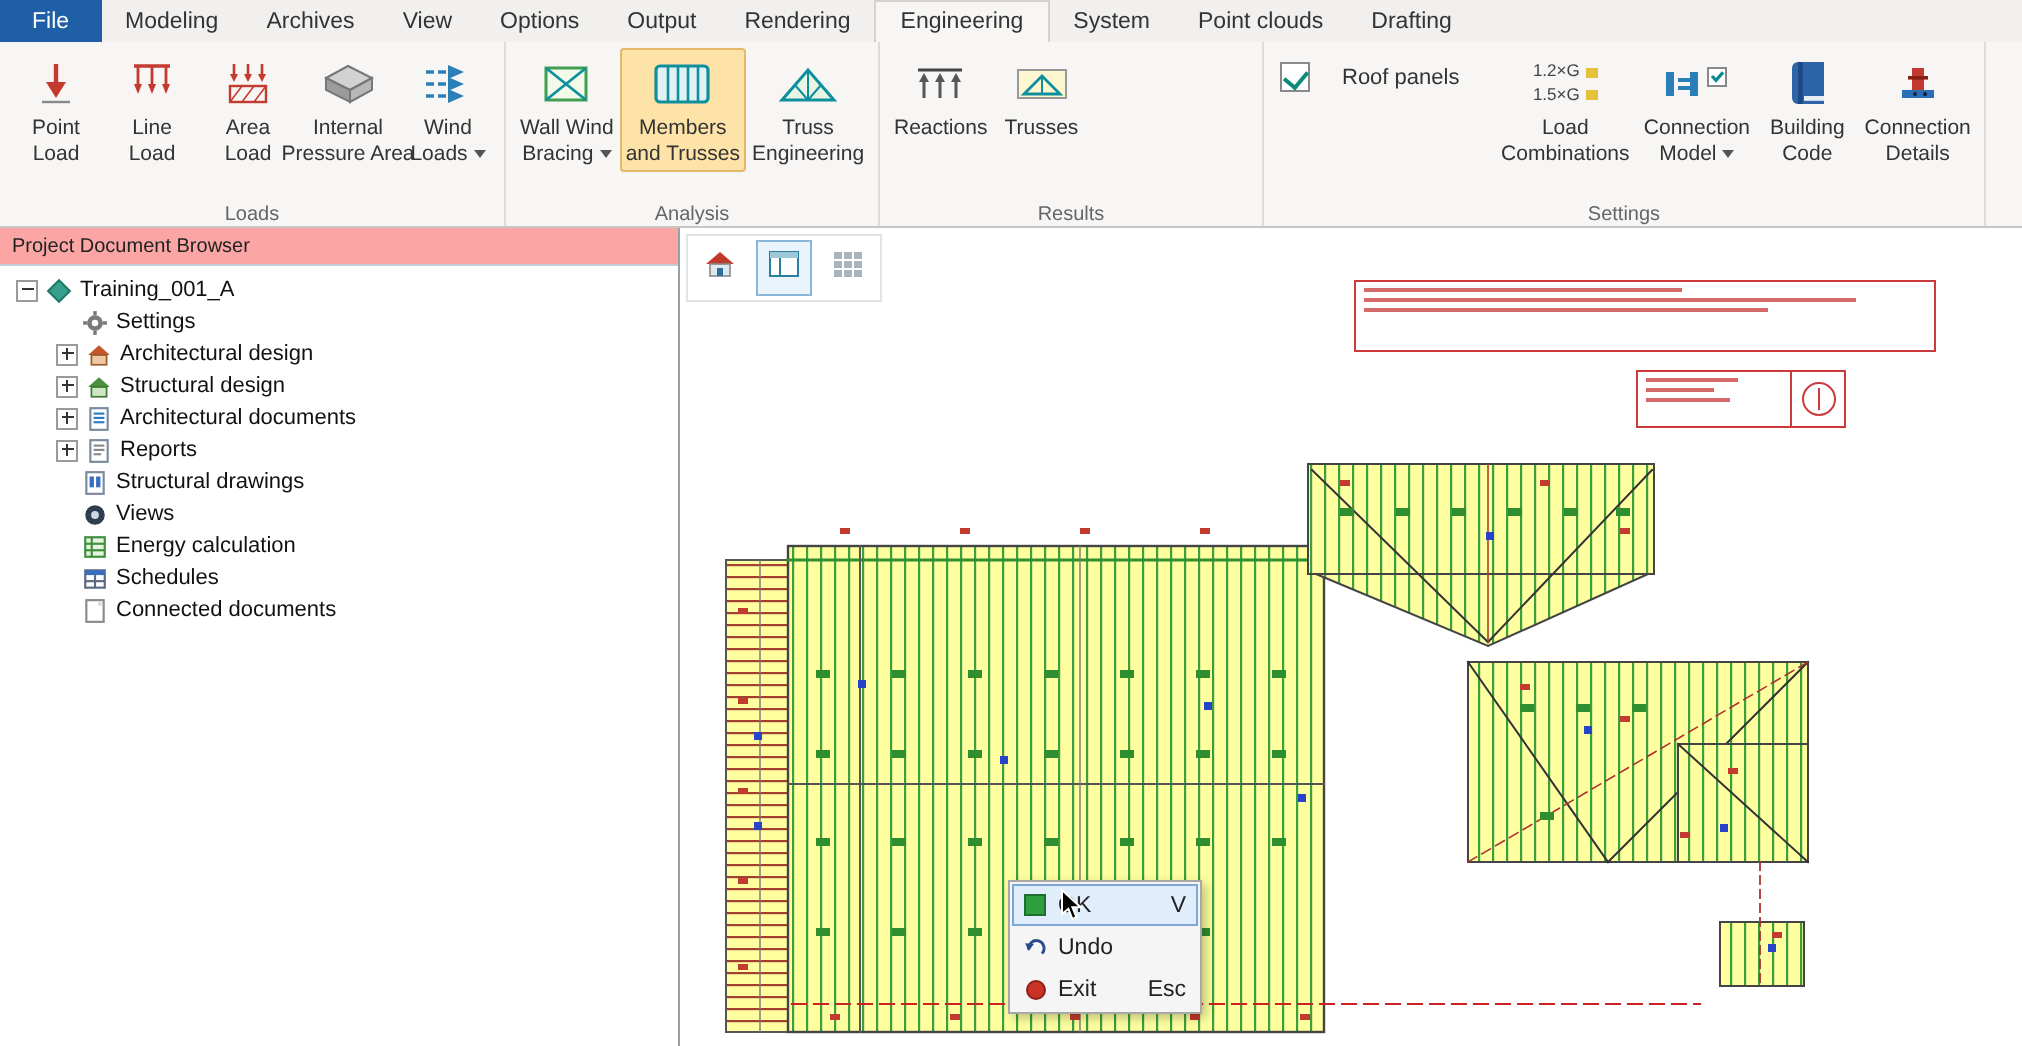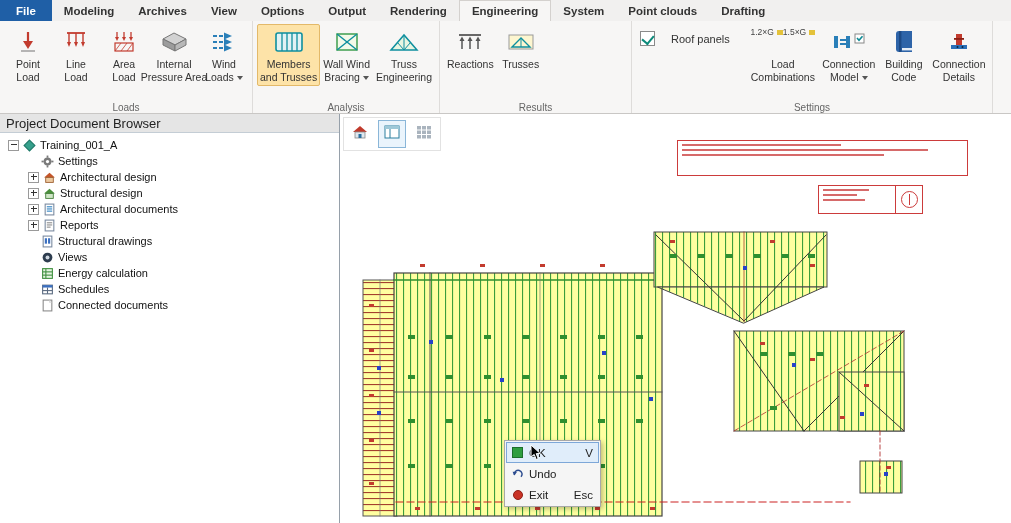--- a/index.html
+++ b/index.html
@@ -1,20 +1,20 @@
 <!DOCTYPE html>
 <html><head>
 <meta charset="utf-8">
 <style>
   html,body{margin:0;padding:0;background:#fff;}
   .app{width:1011px;height:523px;position:relative;font-family:"Liberation Sans",sans-serif;
        background:#fff;overflow:hidden;user-select:none;}
   
   .tabbar{height:21px;display:flex;align-items:stretch;background:#f1f0ef;font-size:11.5px;}
-  .tab{padding:0 12px;display:flex;align-items:center;color:#333;white-space:nowrap;cursor:default;font-weight:bold;}
+  .tab{padding:0 12px;display:flex;align-items:center;color:#333;white-space:nowrap;cursor:default;}
   .tab.file{background:#1f5fa6;color:#fff;padding:0 16px;}
   .tab.active{background:#f7f6f5;border:1px solid #d4d1ce;border-bottom:none;}
   
   .ribbon{height:92px;background:#f7f6f5;border-bottom:1px solid #c9c7c5;display:flex;}
   .rgroup{position:relative;border-right:1px solid #dedcda;padding:2px 4px 13px 4px;flex:none;}
   .rgroup.loads{width:244px;}
   .rgroup.analysis{width:178px;}
   .rgroup.results{width:183px;}
   .rgroup.settings{width:352px;}
   .glabel{position:absolute;bottom:0;left:0;right:0;text-align:center;font-size:10px;color:#666;}
@@ -27,27 +27,27 @@
   .lbl .line{display:block;white-space:nowrap;}
   .caret{display:inline-block;margin-left:3px;width:0;height:0;border-left:3px solid transparent;
          border-right:3px solid transparent;border-top:4px solid #555;vertical-align:middle;}
   
   .settings-gb{gap:2px;}
   .roof-row{display:flex;align-items:center;gap:5px;padding:8px 10px 0 4px;flex:none;width:96px;}
   .checkbox{width:13px;height:13px;background:#fff;border:1px solid #8a8a8a;position:relative;flex:none;}
   .checkbox.checked::after{content:"";position:absolute;left:2.5px;top:1px;width:6px;height:9px;
         border:solid #0d8a7a;border-width:0 2px 2px 0;transform:rotate(40deg);}
   .cb-label{font-size:11px;color:#333;white-space:nowrap;margin-left:11px;}
-  .combo{flex-direction:row;font-size:8.5px;color:#444;line-height:1.4;align-items:flex-start;text-align:right;}
+  .combo{flex-direction:column;font-size:8.5px;color:#444;line-height:1.4;align-items:flex-start;text-align:right;}
   .combo-line{display:flex;align-items:center;gap:3px;}
   .combo-mark{width:6px;height:5px;background:#e4c23a;display:inline-block;}
   
   .main{display:flex;height:409px;}
   .browser{width:339px;flex:none;background:#fff;border-right:1px solid #96a0aa;display:flex;flex-direction:column;}
-  .bheader{height:18px;background:#e5e5e5;border-bottom:1px solid #c4cdd5;font-size:13px;color:#222;
+  .bheader{height:18px;background:#fca5a5;border-bottom:1px solid #c4cdd5;font-size:10px;color:#222;
            display:flex;align-items:center;padding:0 6px;flex:none;}
   .tree{flex:1;padding:4px 0 0 2px;font-size:11px;color:#111;overflow:hidden;}
   .trow{display:flex;align-items:center;height:16px;gap:4px;padding-left:6px;white-space:nowrap;}
   .trow.child{padding-left:26px;}
   .exp{width:9px;height:9px;border:1px solid #9a9a9a;background:#fff;position:relative;flex:none;}
   .exp::before{content:"";position:absolute;left:1.5px;right:1.5px;top:3.5px;height:1px;background:#333;}
   .exp.plus::after{content:"";position:absolute;top:1.5px;bottom:1.5px;left:3.5px;width:1px;background:#333;}
   .spacer9{width:9px;flex:none;}
   .ticon{width:13px;height:13px;flex:none;display:flex;align-items:center;justify-content:center;}
   
@@ -190,46 +190,46 @@
             <span class="line">Wind</span>
             <span class="line"><span>Loads</span><span class="caret"></span></span>
           </div>
         </div>
       </div>
       <div class="glabel">Loads</div>
     </div>
 
     <div class="rgroup analysis">
       <div class="gbuttons">
+        <div class="rbtn">
+          <div class="ricon">
+            <svg width="24" height="24">
+                <rect x="2" y="4" width="20" height="16" fill="#f3fae9" stroke="#3f9e4f" stroke-width="1.5"></rect>
+                <line x1="2" y1="4" x2="22" y2="20" stroke="#0e8f9e" stroke-width="1.4"></line>
+                <line x1="22" y1="4" x2="2" y2="20" stroke="#0e8f9e" stroke-width="1.4"></line>
+              </svg>
+          </div>
+          <div class="lbl">
+            <span class="line">Wall Wind</span>
+            <span class="line"><span>Bracing</span><span class="caret"></span></span>
+          </div>
+        </div>
         <div class="rbtn selected">
           <div class="ricon">
             <svg width="30" height="24">
                 <rect x="2" y="3" width="26" height="18" rx="2" fill="#e2f2f4" stroke="#0e8f9e" stroke-width="1.6"></rect>
                 <line x1="8" y1="3" x2="8" y2="21" stroke="#0e8f9e" stroke-width="1.3"></line>
                 <line x1="13" y1="3" x2="13" y2="21" stroke="#0e8f9e" stroke-width="1.3"></line>
                 <line x1="18" y1="3" x2="18" y2="21" stroke="#0e8f9e" stroke-width="1.3"></line>
                 <line x1="23" y1="3" x2="23" y2="21" stroke="#0e8f9e" stroke-width="1.3"></line>
               </svg>
           </div>
           <div class="lbl">
             <span class="line">Members</span>
             <span class="line">and Trusses</span>
-          </div>
-        </div>
-        <div class="rbtn">
-          <div class="ricon">
-            <svg width="24" height="24">
-                <rect x="2" y="4" width="20" height="16" fill="#f3fae9" stroke="#3f9e4f" stroke-width="1.5"></rect>
-                <line x1="2" y1="4" x2="22" y2="20" stroke="#0e8f9e" stroke-width="1.4"></line>
-                <line x1="22" y1="4" x2="2" y2="20" stroke="#0e8f9e" stroke-width="1.4"></line>
-              </svg>
-          </div>
-          <div class="lbl">
-            <span class="line">Wall Wind</span>
-            <span class="line"><span>Bracing</span><span class="caret"></span></span>
           </div>
         </div>
         <div class="rbtn">
           <div class="ricon">
             <svg width="30" height="22">
                 <polygon points="2,19 15,4 28,19" fill="#e8f5e2" stroke="#0e8f9e" stroke-width="1.5"></polygon>
                 <line x1="8.5" y1="11.5" x2="15" y2="19" stroke="#0e8f9e"></line>
                 <line x1="21.5" y1="11.5" x2="15" y2="19" stroke="#0e8f9e"></line>
                 <line x1="15" y1="4" x2="15" y2="19" stroke="#0e8f9e"></line>
               </svg>

